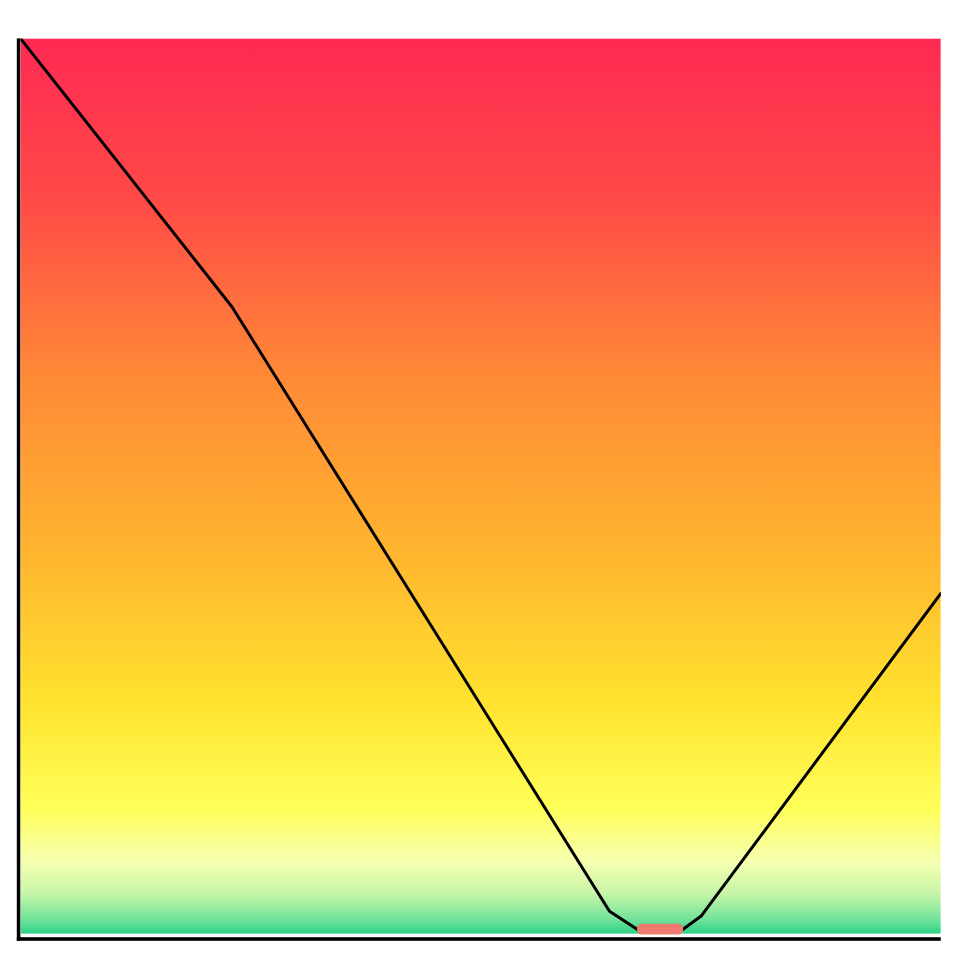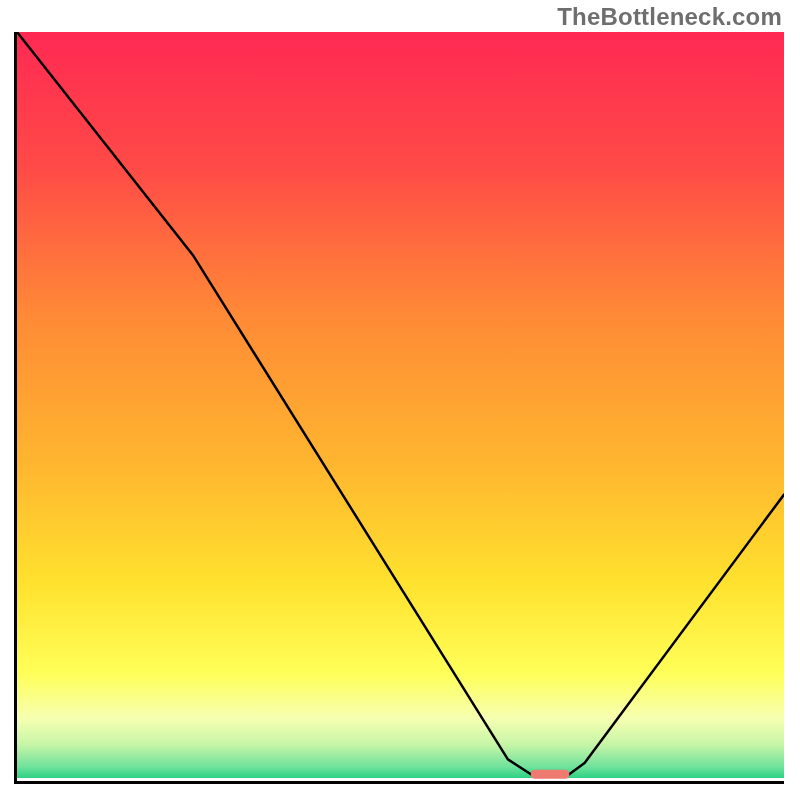--- a/index.html
+++ b/index.html
@@ -42,21 +42,20 @@
     width: 100%;
     height: 100%;
     display: block;
   }
 </style>
 </head>
 <body>
 
 <div class="frame">
 
-  <div class="watermark">TheBottleneck.com</div>
 
   <div class="plot-wrap">
     <svg class="plot" viewBox="0 0 770 752" preserveAspectRatio="none">
       <defs>
         <linearGradient id="bg-grad" x1="0" y1="0" x2="0" y2="1">
 
         <stop offset="0.00%" stop-color="#ff2953"></stop>
             <stop offset="18.00%" stop-color="#ff4a47"></stop>
             <stop offset="38.00%" stop-color="#ff8a36"></stop>
             <stop offset="58.00%" stop-color="#ffb62f"></stop>

